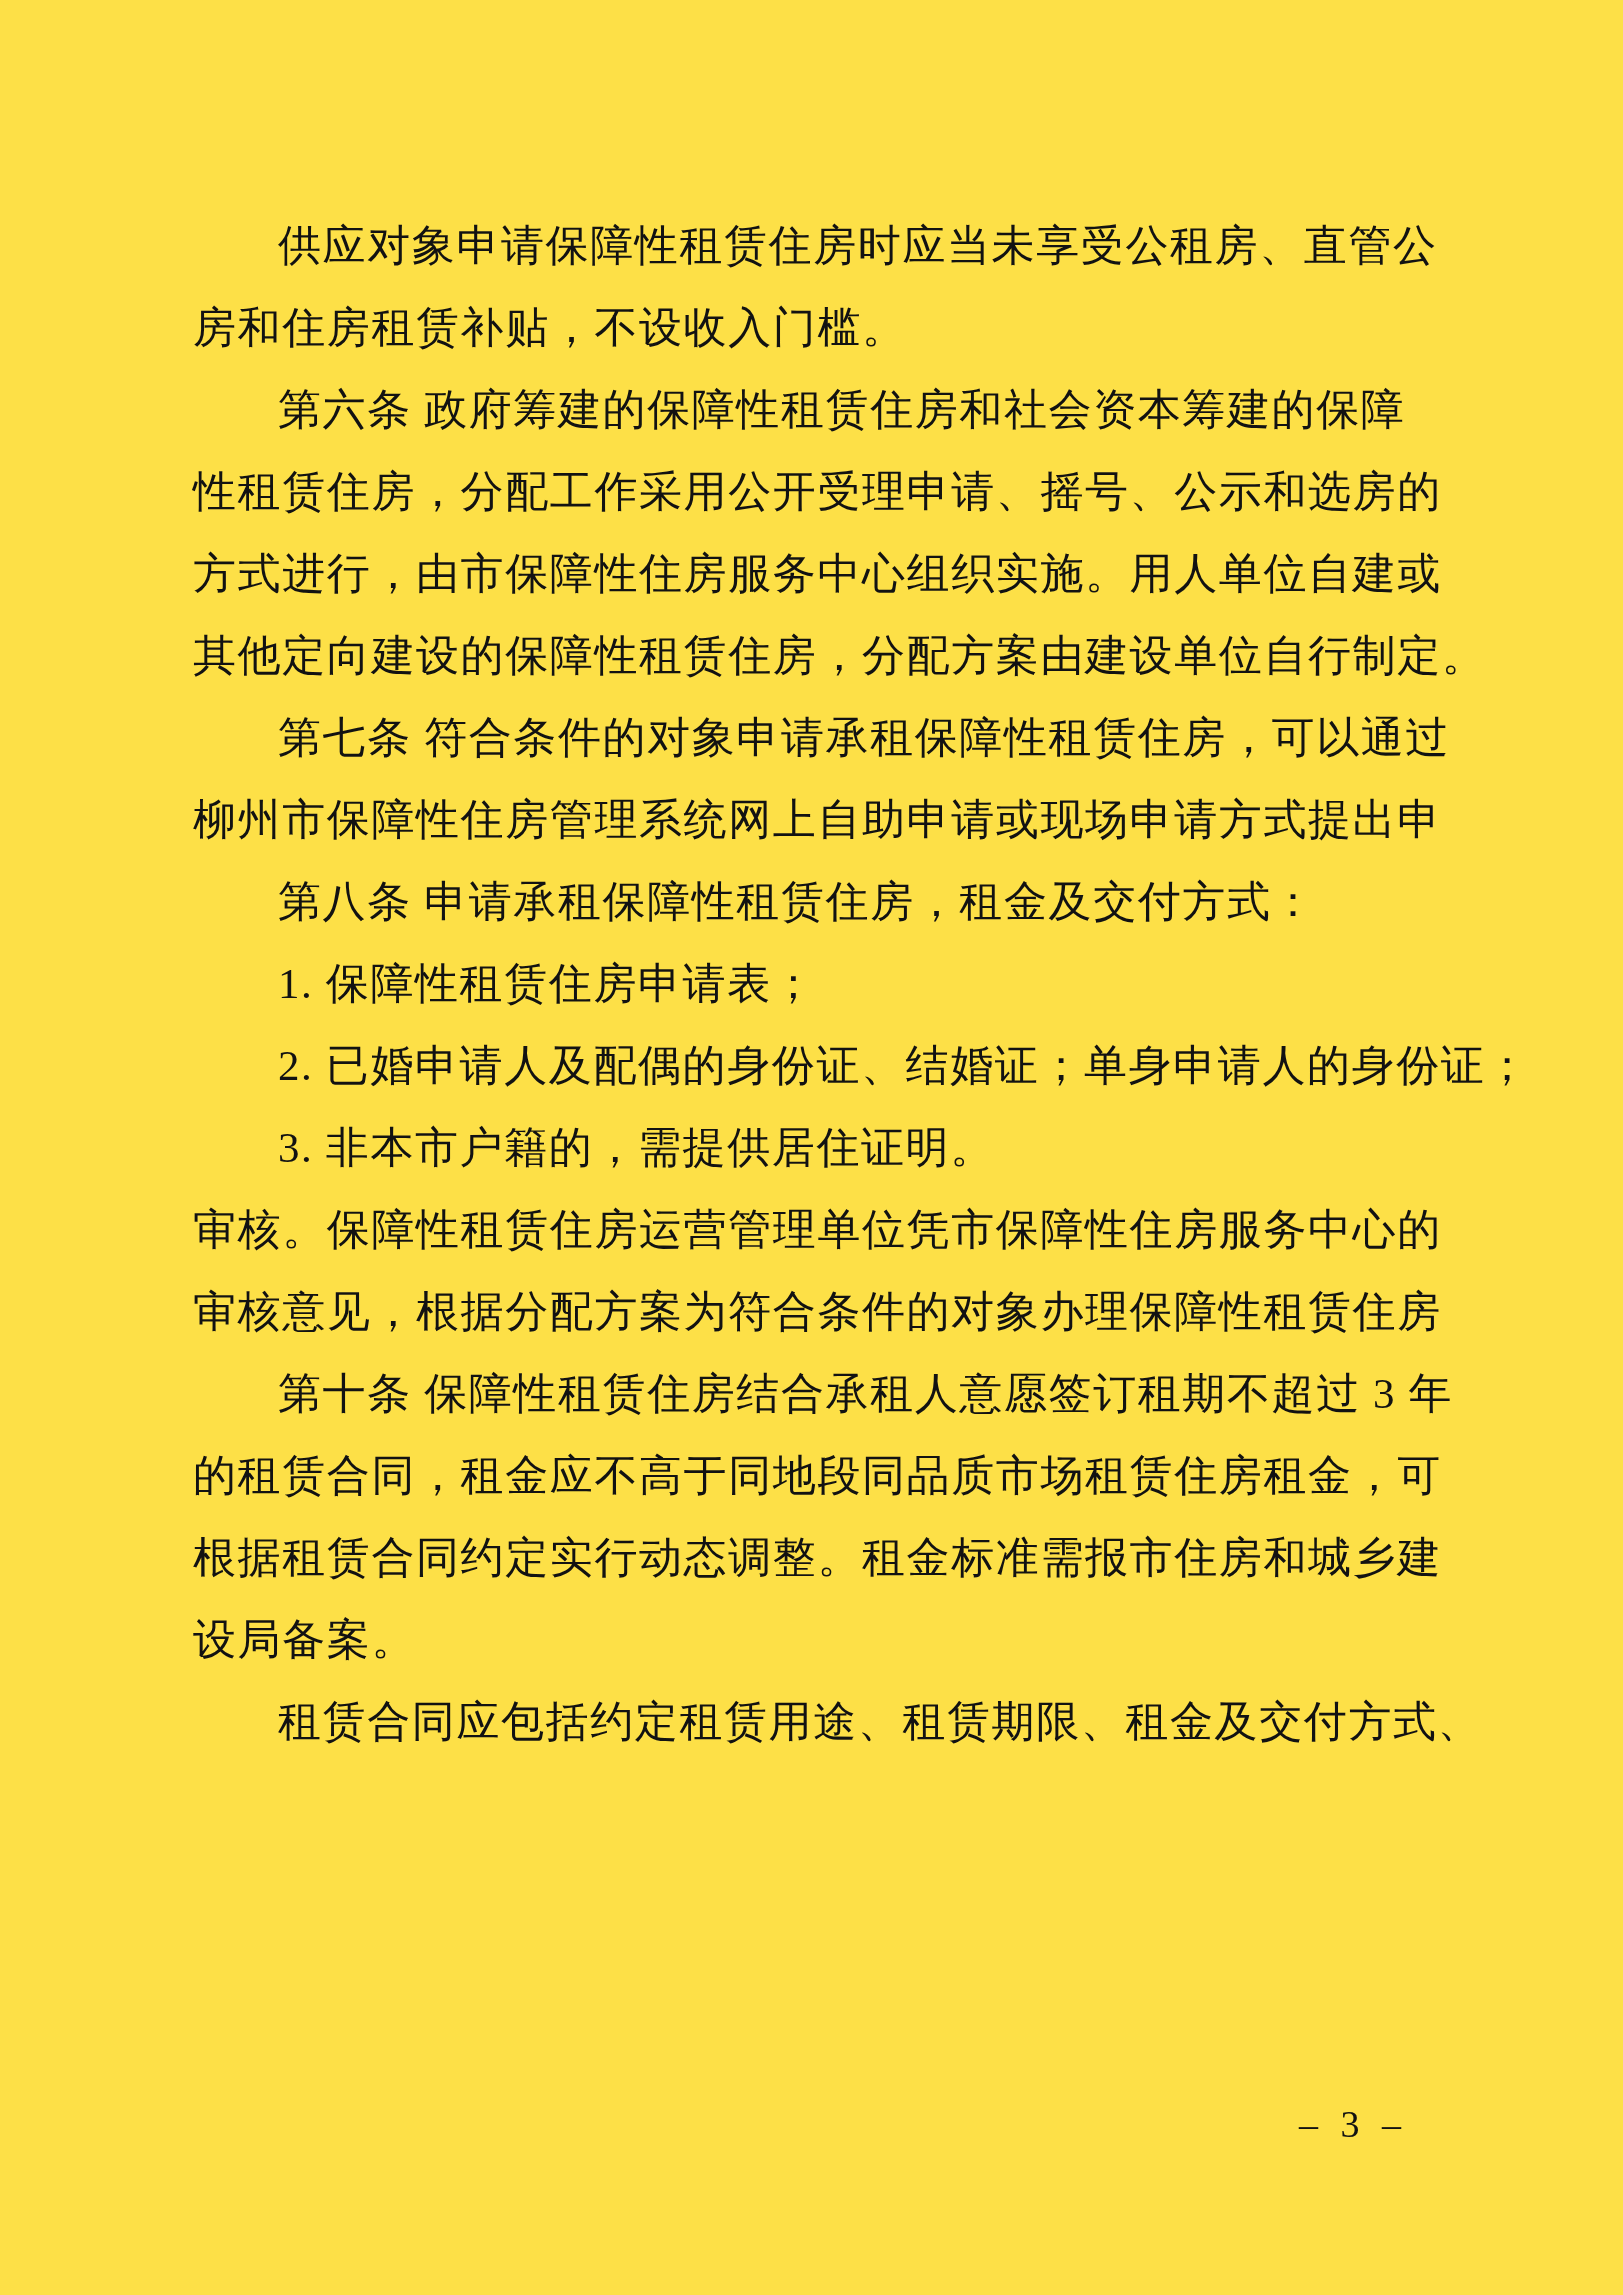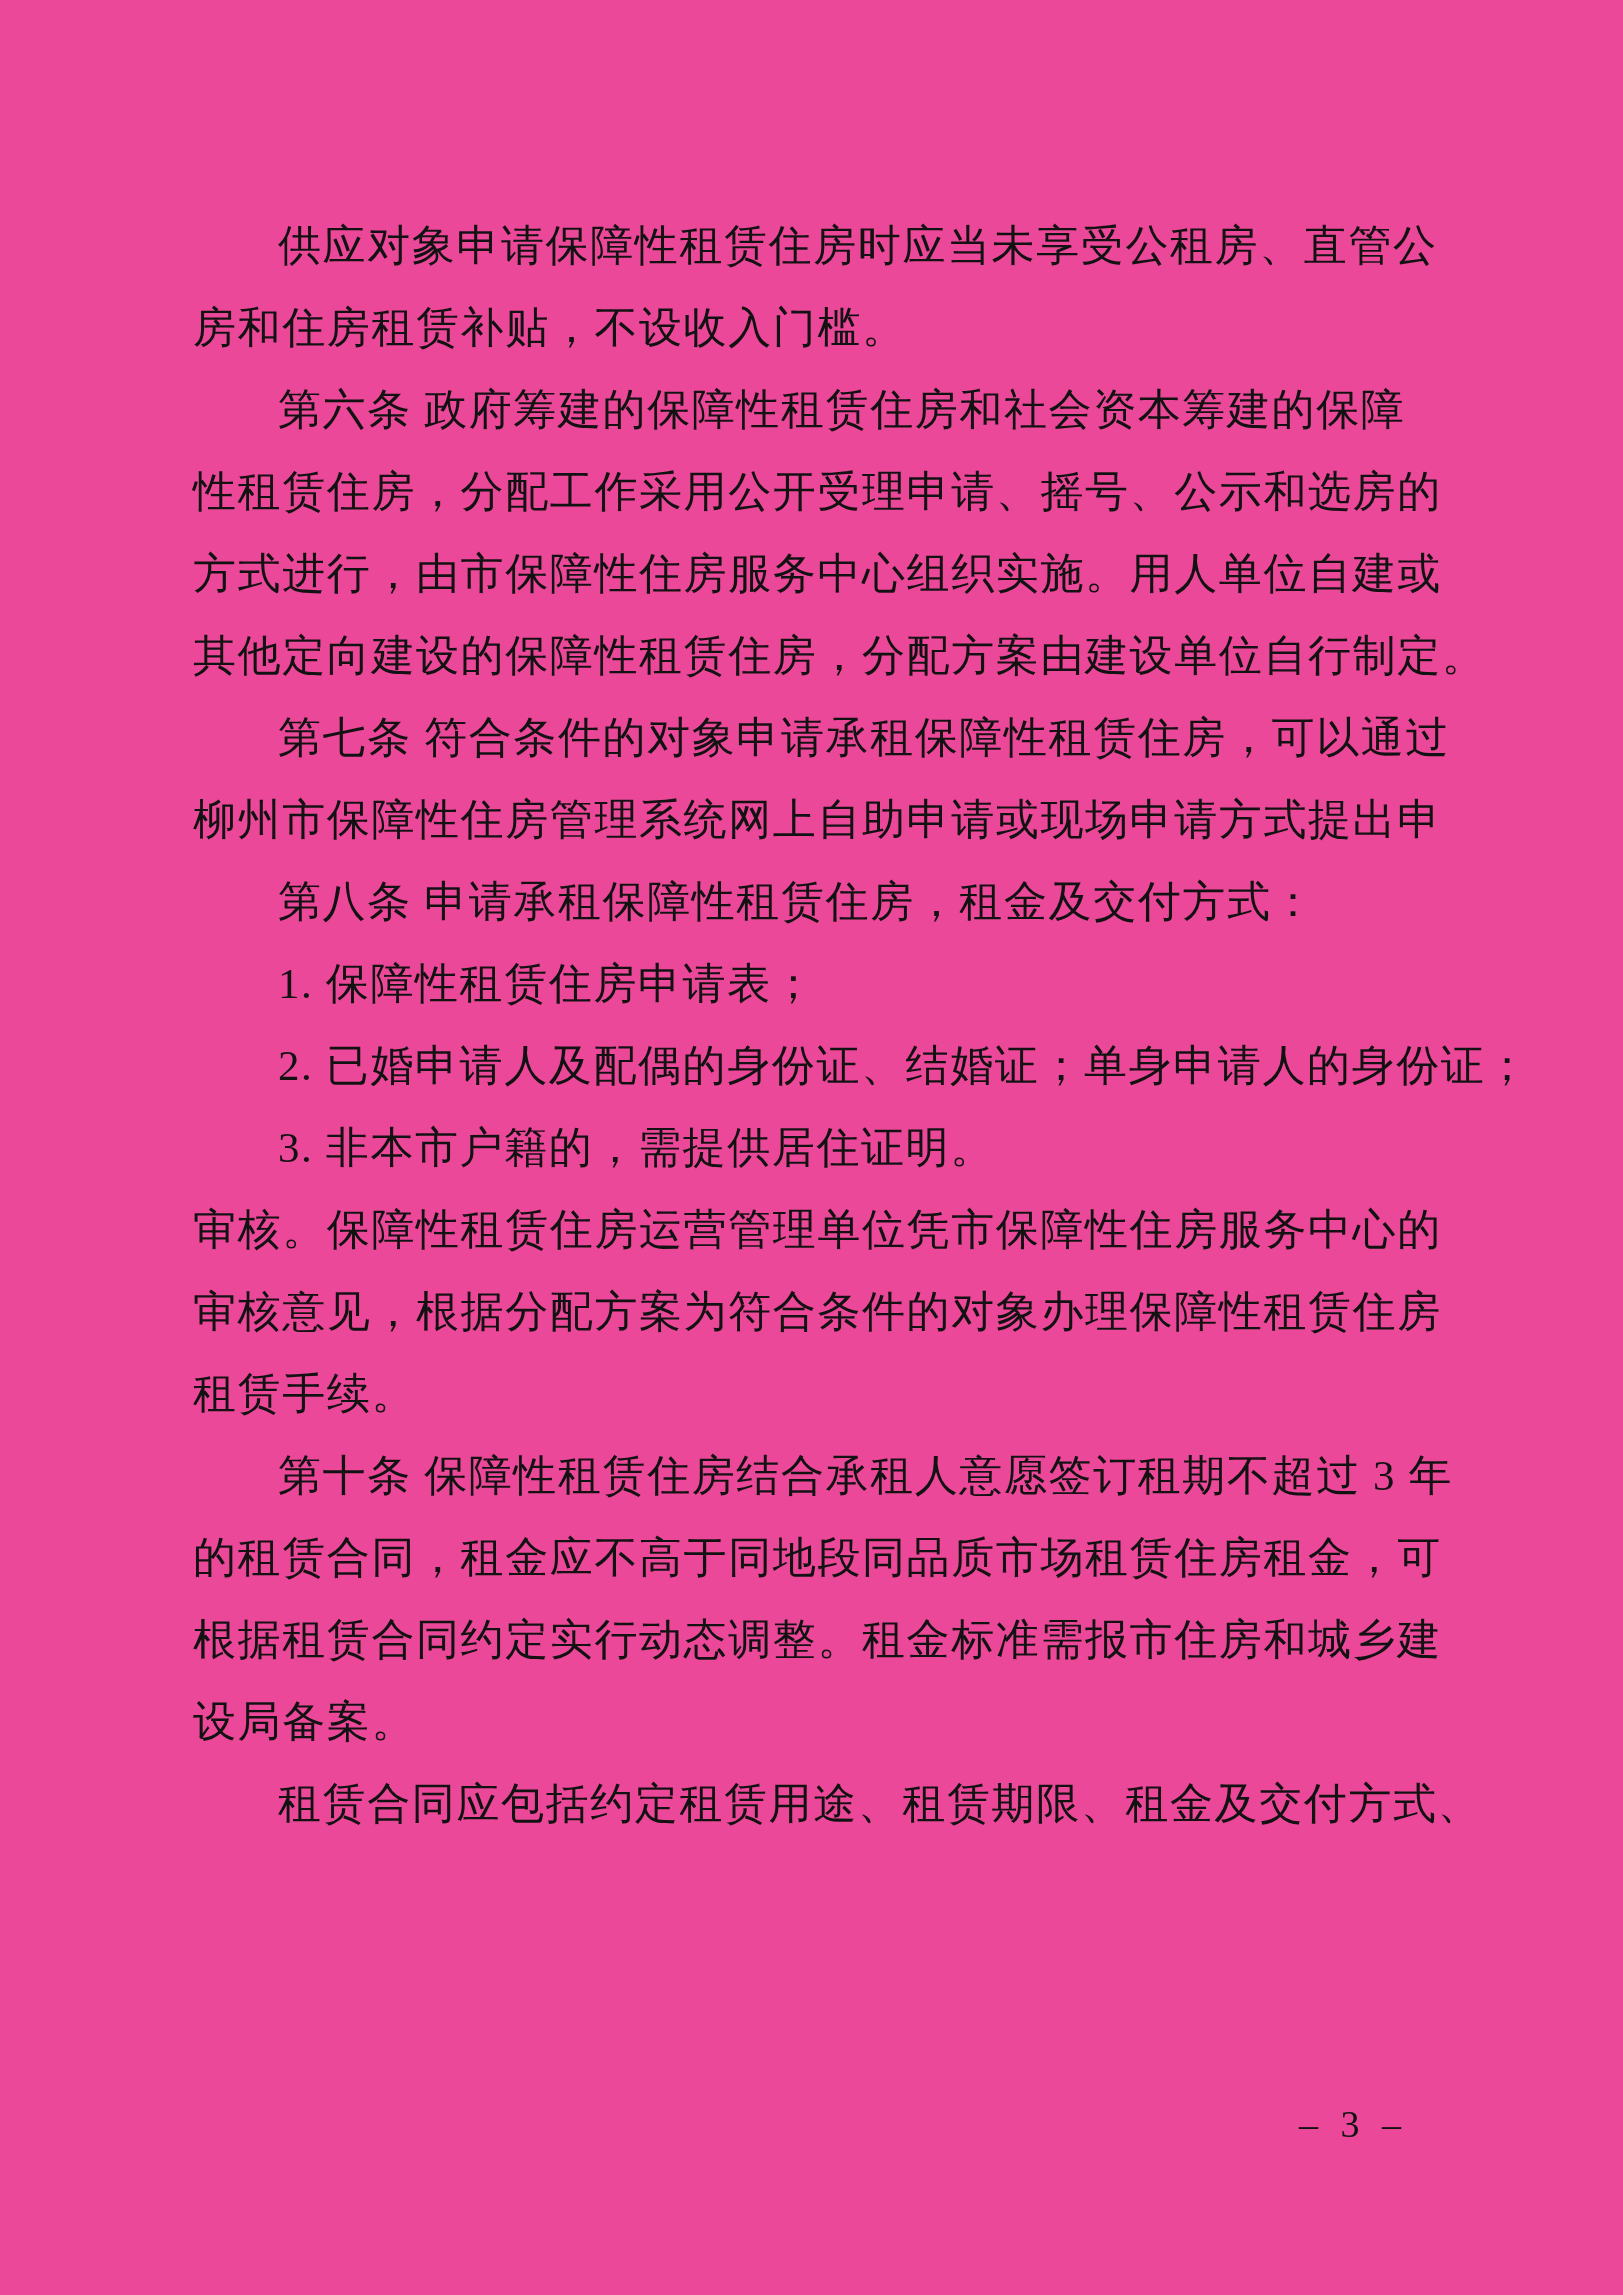--- a/index.html
+++ b/index.html
@@ -11,21 +11,21 @@
     height: 2295px;
     background: #ffffff;
     position: relative;
     font-family: "Liberation Serif", "DejaVu Serif", serif;
     color: #121212;
     overflow: hidden;
   }
   .page {
     position: absolute;
     inset: 0;
-    background: #ec4899;
+    background: #fde047;
   }
   .doc-body {
     position: absolute;
     left: 193px;
     top: 205px;
     width: 1283px;
   }
   .line {
     margin: 0;
     font-size: 43px;
@@ -59,21 +59,20 @@
     <p class="line">方式进行，由市保障性住房服务中心组织实施。用人单位自建或</p>
     <p class="line">其他定向建设的保障性租赁住房，分配方案由建设单位自行制定。</p>
     <p class="line indent">第七条 符合条件的对象申请承租保障性租赁住房，可以通过</p>
     <p class="line">柳州市保障性住房管理系统网上自助申请或现场申请方式提出申</p>
     <p class="line indent">第八条 申请承租保障性租赁住房，租金及交付方式：</p>
     <p class="line indent">1. 保障性租赁住房申请表；</p>
     <p class="line indent">2. 已婚申请人及配偶的身份证、结婚证；单身申请人的身份证；</p>
     <p class="line indent">3. 非本市户籍的，需提供居住证明。</p>
     <p class="line">审核。保障性租赁住房运营管理单位凭市保障性住房服务中心的</p>
     <p class="line">审核意见，根据分配方案为符合条件的对象办理保障性租赁住房</p>
-    <p class="line">租赁手续。</p>
     <p class="line indent">第十条 保障性租赁住房结合承租人意愿签订租期不超过 3 年</p>
     <p class="line">的租赁合同，租金应不高于同地段同品质市场租赁住房租金，可</p>
     <p class="line">根据租赁合同约定实行动态调整。租金标准需报市住房和城乡建</p>
     <p class="line">设局备案。</p>
     <p class="line indent">租赁合同应包括约定租赁用途、租赁期限、租金及交付方式、</p>
   </main>
 
   <footer class="page-number">– 3 –</footer>
 </div>
 

